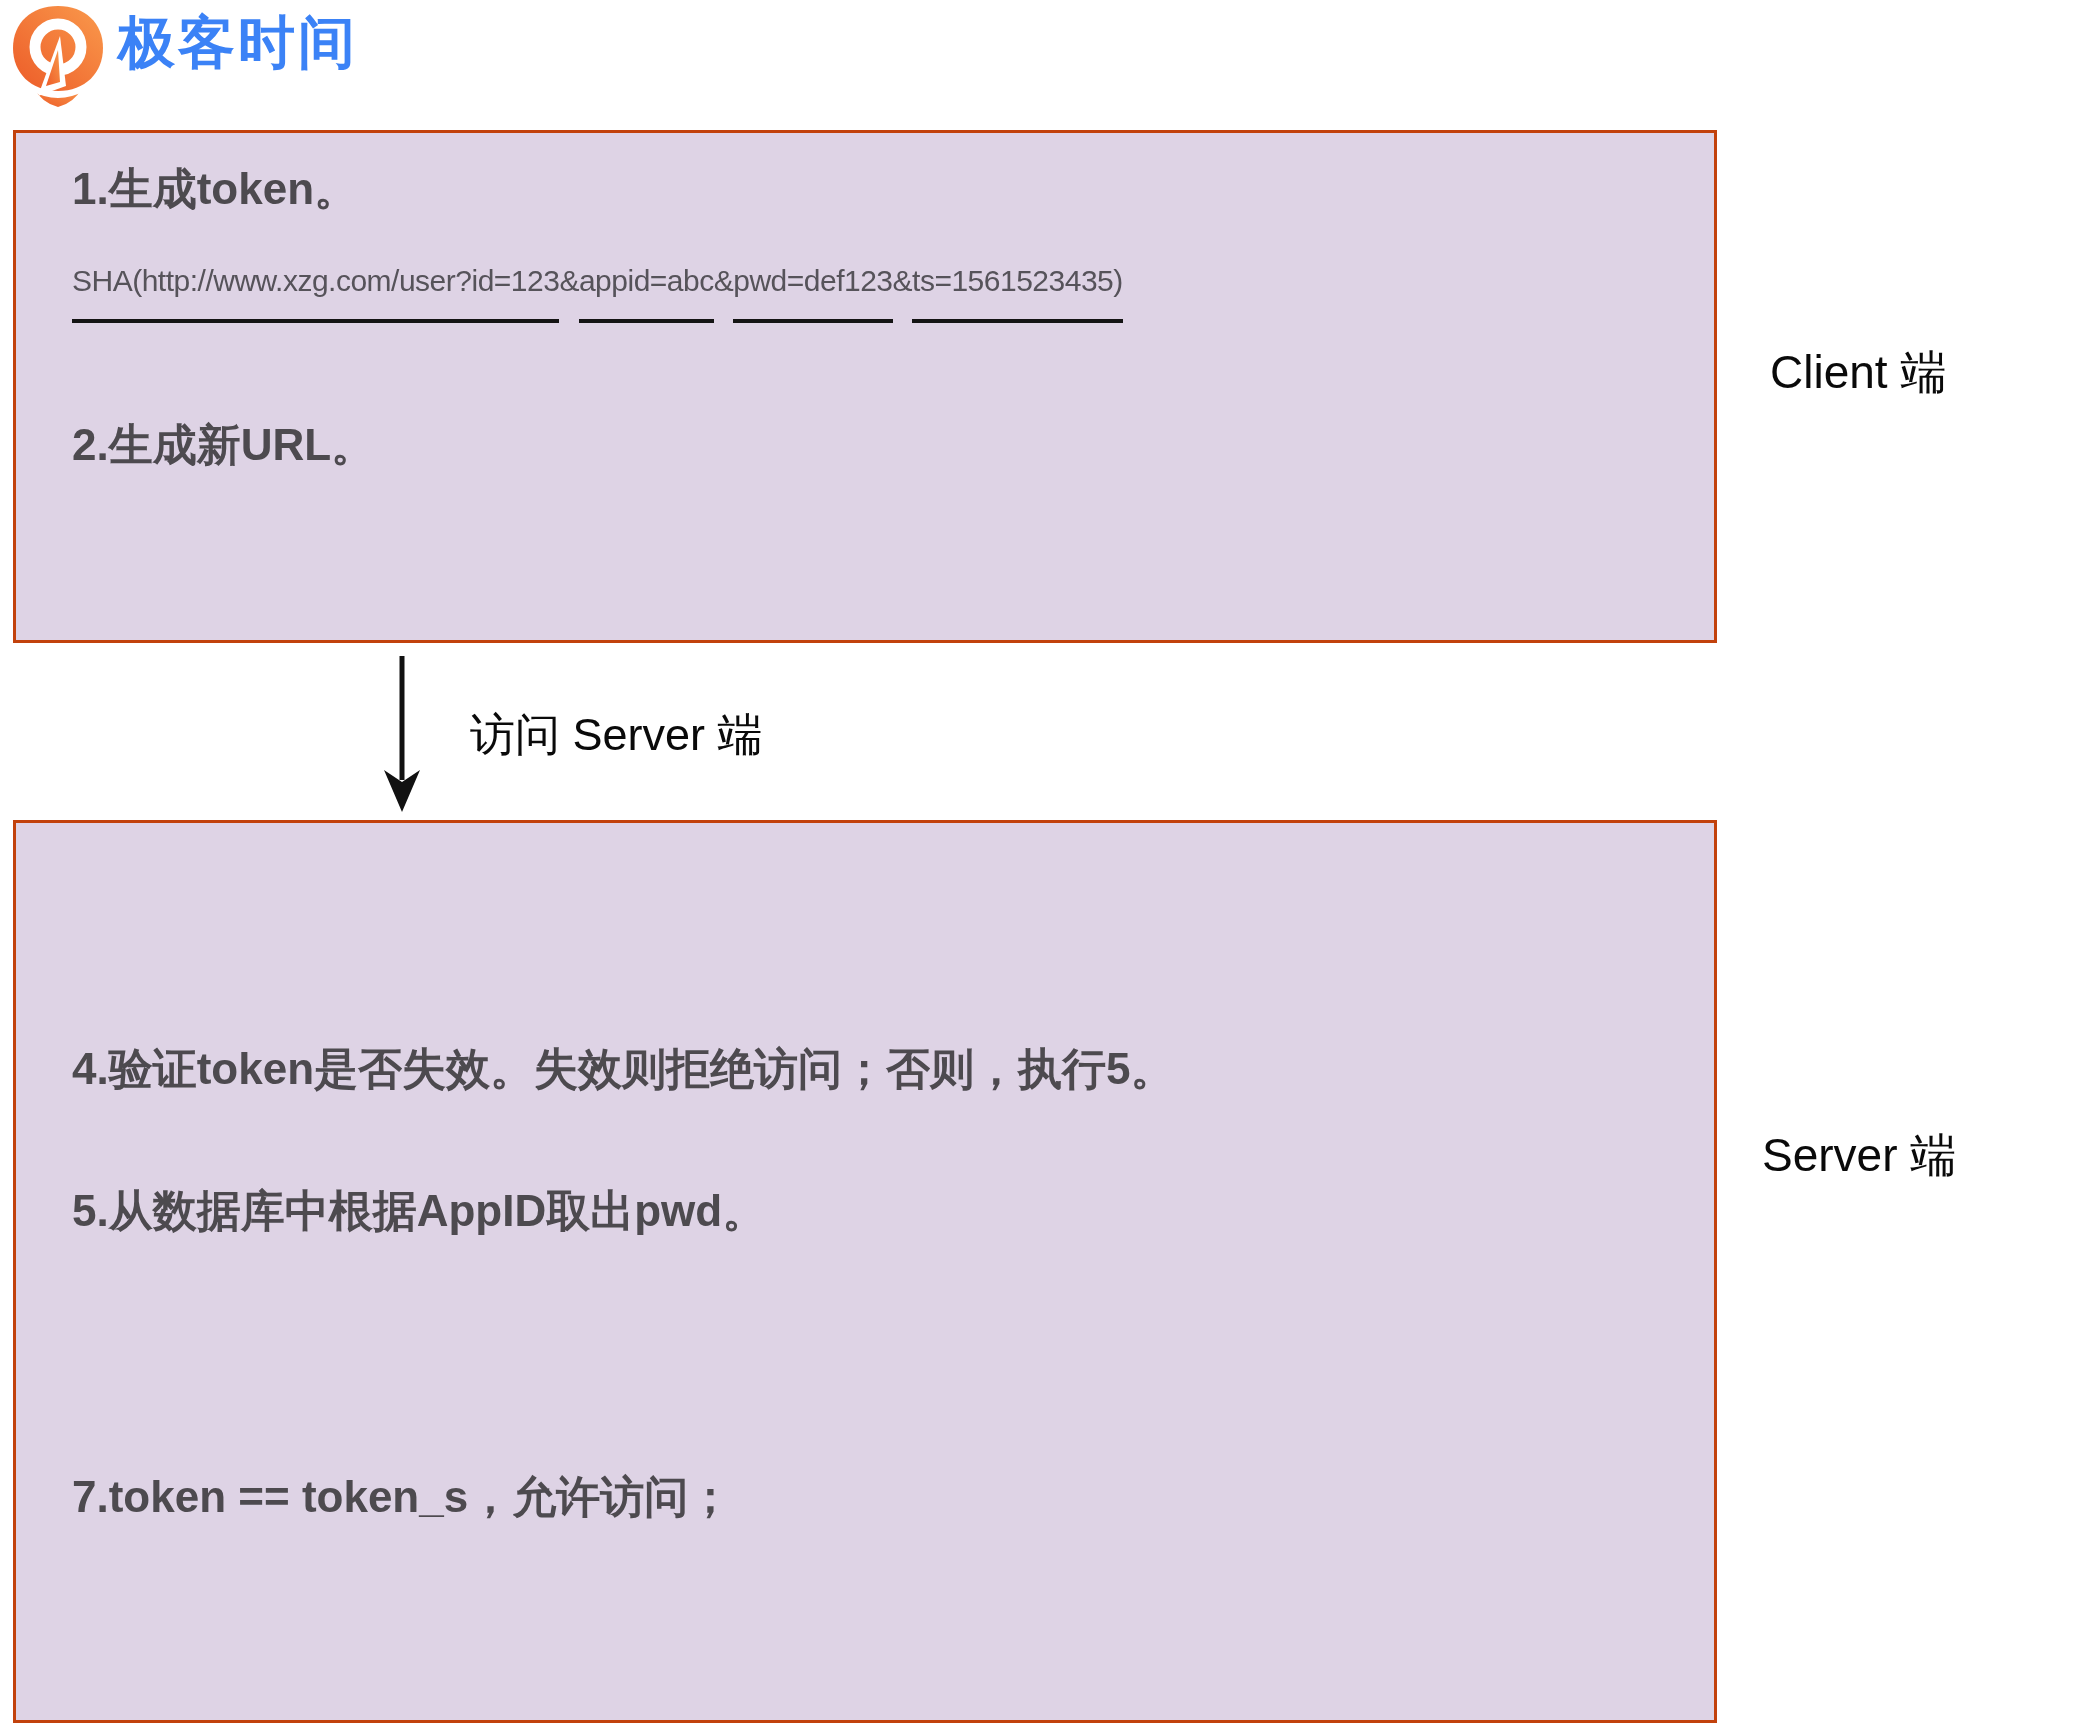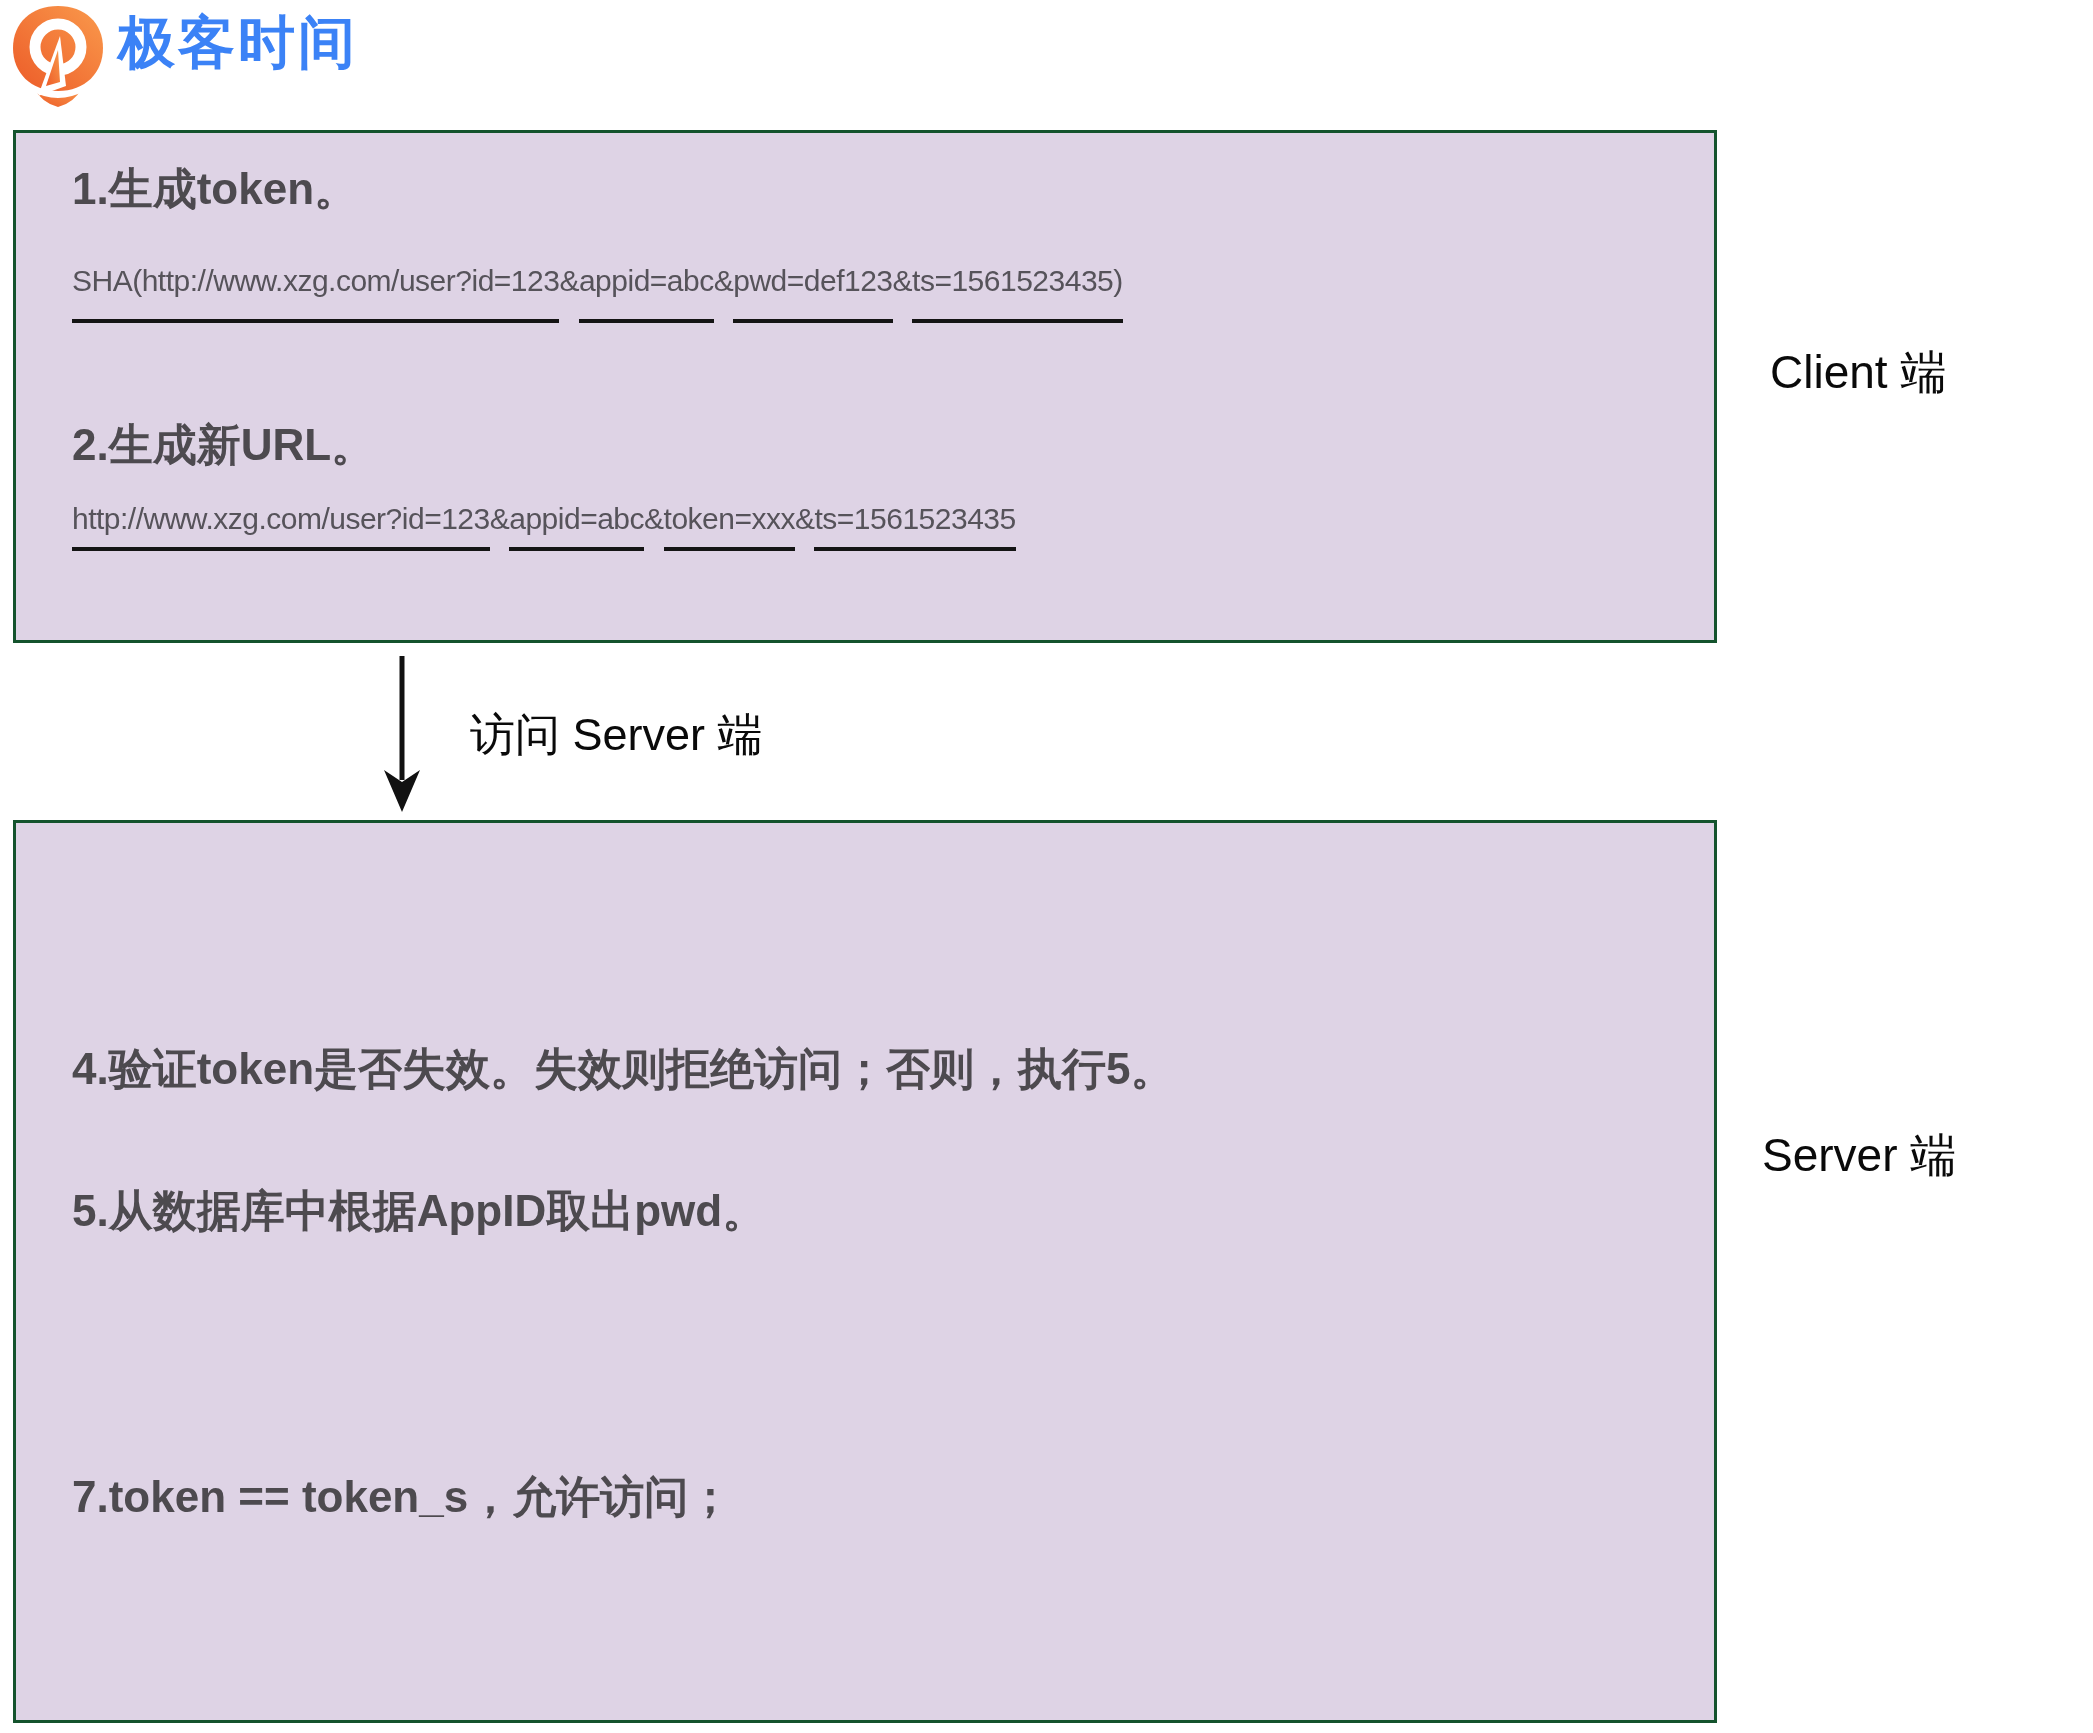--- a/index.html
+++ b/index.html
@@ -13,21 +13,21 @@
   
   .logo{position:absolute;left:8px;top:4px;width:100px;height:104px;}
   .logo-text{
     position:absolute;left:118px;top:10px;
     font-size:57px;font-weight:bold;color:#3b82f6;letter-spacing:3px;
     line-height:64px;
   }
   
   .panel{
     position:absolute;left:13px;width:1704px;
-    background:#ded3e5;border:3px solid #14532d;
+    background:#ded3e5;border:3px solid #c2410c;
     box-sizing:border-box;
   }
   .panel.client{top:130px;height:513px;}
   .panel.server{top:820px;height:903px;}
   .step{
     position:absolute;left:56px;
     font-size:44px;font-weight:bold;color:#4d4a4f;
     line-height:52px;white-space:nowrap;
   }
   .urlline{
@@ -87,21 +87,20 @@
     <polygon points="52,32 30,92 58,82" fill="#ffffff"></polygon>
     <polygon points="50,46 38,82 52,78" fill="url(#og)"></polygon>
   </svg>
 </div>
 <div class="logo-text">极客时间</div>
 
 <div class="panel client">
   <div class="step p-step1">1.生成token。</div>
   <div class="urlline gap-wide p-sha"><span class="u">SHA(http://www.xzg.com/user?id=123</span><span>&amp;</span><span class="u">appid=abc</span><span>&amp;</span><span class="u">pwd=def123</span><span>&amp;</span><span class="u">ts=1561523435)</span></div>
   <div class="step p-step2">2.生成新URL。</div>
-  <div class="urlline gap-narrow p-url2"><span class="u">http://www.xzg.com/user?id=123</span><span>&amp;</span><span class="u">appid=abc</span><span>&amp;</span><span class="u">token=xxx</span><span>&amp;</span><span class="u">ts=1561523435</span></div>
 </div>
 
 <div class="side-label client">Client 端</div>
 
 <div class="arrow">
   <svg viewBox="0 0 56 165" width="56" height="165">
     <line x1="27" y1="4" x2="27" y2="128" stroke="#111111" stroke-width="5"></line>
     <polygon points="27,160 9,118 27,130 45,118" fill="#111111"></polygon>
   </svg>
 </div>

